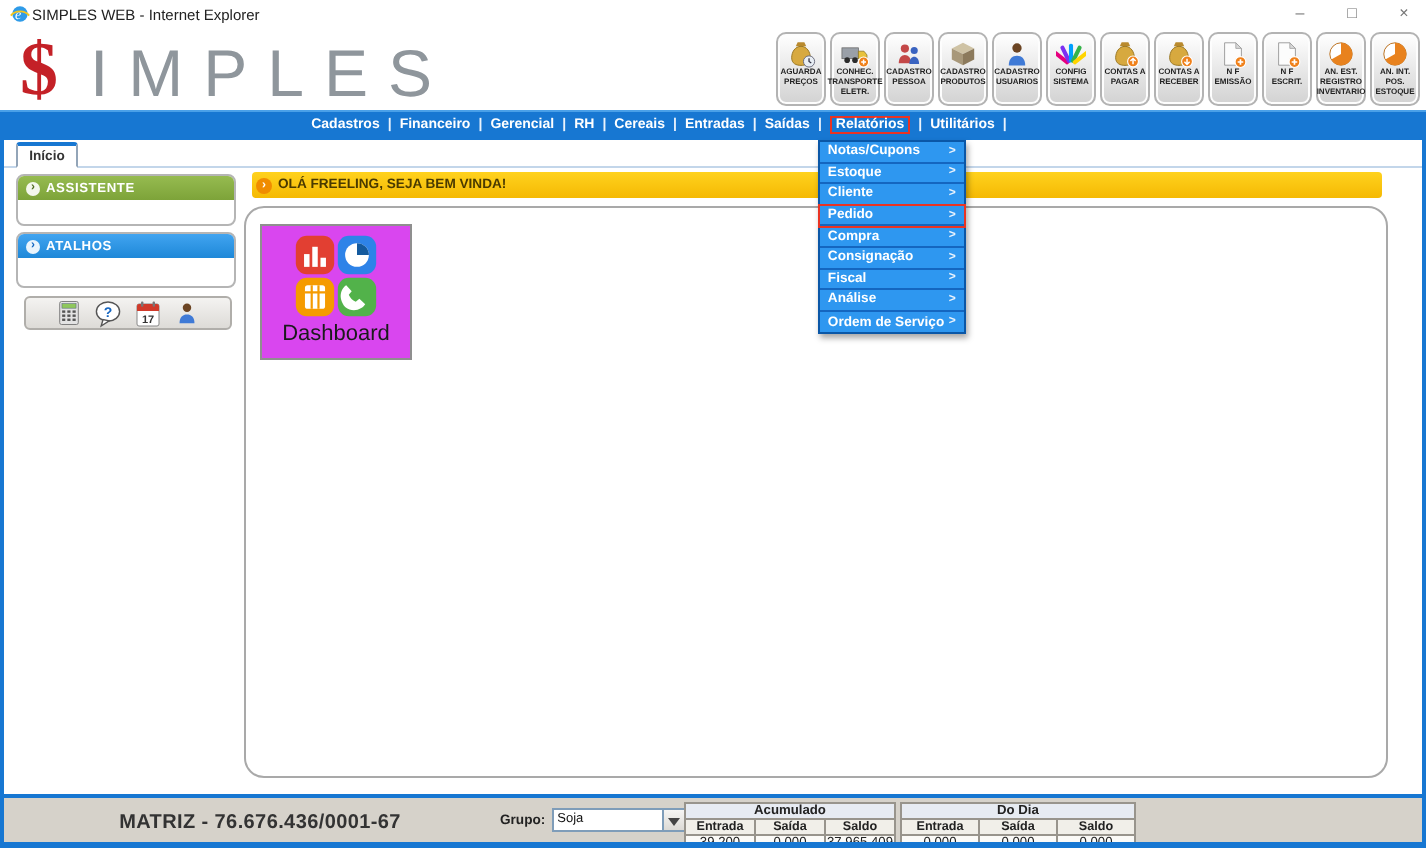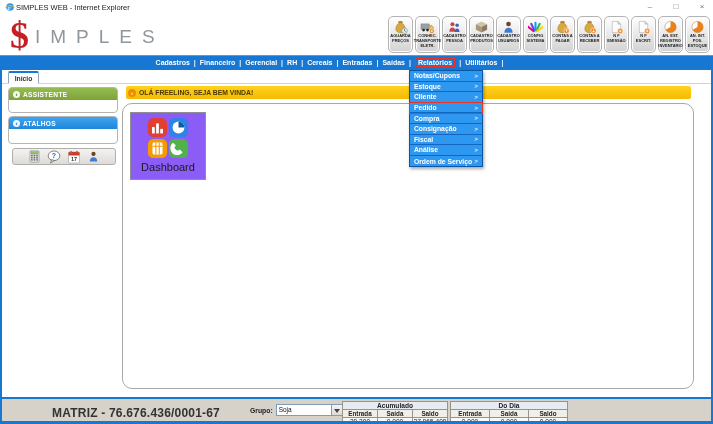--- a/index.html
+++ b/index.html
@@ -12,21 +12,21 @@
             display:flex;align-items:center;padding:0 5px;font-size:7.5px;color:#222;}
   .titlebar .ttl{margin-left:1px;}
   .wctrls{margin-left:auto;display:flex;gap:14px;color:#777;font-size:8px;line-height:14px;}
   .wctrls span{width:12px;text-align:center;cursor:pointer;}
 
   
   .header{position:absolute;left:0;top:14px;width:713px;height:41px;background:#fff;}
   .logo{position:absolute;left:10px;top:2px;display:flex;align-items:center;height:38px;}
   .logo .dollar{font-family:"Liberation Serif","DejaVu Serif",serif;font-size:38px;font-weight:bold;
                 color:#c42127;line-height:36px;}
-  .logo .word{font-size:19px;color:#8f969c;letter-spacing:10px;margin-left:6px;margin-top:4px;}
+  .logo .word{font-size:33px;color:#8f969c;letter-spacing:10px;margin-left:16px;margin-top:4px;}
   .toolbar{position:absolute;right:3px;top:2px;display:flex;gap:2px;}
   .tbtn{width:25px;height:37px;border:1px solid #b3b3b3;border-radius:5px;cursor:pointer;
         background:linear-gradient(#ffffff,#e6e6e6 55%,#d2d2d2);
         box-shadow:inset 0 0 0 1px #fdfdfd;display:flex;flex-direction:column;align-items:center;padding-top:2px;}
   .tbtn .ticon{height:15px;display:flex;align-items:center;}
   .tbtn .tlabel{font-size:4px;font-weight:bold;color:#222;text-align:center;line-height:1.2;
                 text-transform:uppercase;padding:0 1px;}
 
   
   .menubar{position:absolute;left:0;top:55px;width:713px;height:15px;background:#1777d2;
@@ -72,34 +72,34 @@
   .icontray svg{cursor:pointer;}
 
   .content-panel{position:absolute;left:122px;top:33px;width:572px;height:286px;background:#fff;
                  border:1px solid #a9a9a9;border-radius:10px;z-index:1;}
   .greetbar{position:absolute;left:126px;top:16px;width:565px;height:13px;border-radius:2px;
             background:linear-gradient(#ffd21e,#f5b903);display:flex;align-items:center;
             padding-left:13px;font-size:6.8px;font-weight:bold;color:#4a3a00;z-index:2;}
   .greetbar .chev{position:absolute;left:2px;top:2.5px;width:8px;height:8px;border-radius:50%;
                   background:#f08c00;color:#fff;font-size:6px;font-weight:bold;display:flex;
                   align-items:center;justify-content:center;line-height:8px;}
-  .dash-card{position:absolute;left:130px;top:42px;width:76px;height:68px;background:#8b5cf6;
+  .dash-card{position:absolute;left:130px;top:42px;width:76px;height:68px;background:#d946ef;
              border:1px solid #8f8f8f;display:flex;flex-direction:column;align-items:center;
              padding-top:4px;gap:2px;cursor:pointer;z-index:3;}
   .dash-card .dlabel{font-size:11px;color:#1a1a1a;}
 
   
   .frame-l,.frame-r{position:absolute;top:70px;width:2px;height:351px;background:#1777d2;z-index:40;}
   .frame-l{left:0;} .frame-r{right:0;}
   .frame-b{position:absolute;left:0;top:421px;width:713px;height:3px;background:#1777d2;z-index:45;}
 
   
   .statusbar{position:absolute;left:0;top:397px;width:713px;height:27px;background:#d6d2ca;
              border-top:2px solid #1777d2;z-index:5;}
-  .company{position:absolute;left:40px;top:7px;width:180px;text-align:right;font-size:12px;
+  .company{position:absolute;left:40px;top:7px;width:180px;text-align:center;font-size:10px;
            font-weight:bold;color:#333;letter-spacing:.2px;}
   .grupo{position:absolute;left:250px;top:5px;display:flex;align-items:center;font-size:6.8px;
          font-weight:bold;color:#222;}
   .selbox{width:68px;height:12px;background:#fff;border:1px solid #7f9db9;margin-left:3px;
           display:flex;cursor:pointer;}
   .selval{flex:1;font-size:6.5px;font-weight:normal;color:#111;padding:1px 0 0 2px;}
   .selbtn{width:12px;background:linear-gradient(#f6f5f3,#dcdad5);border-left:1px solid #7f9db9;
           display:flex;align-items:center;justify-content:center;}
   .selbtn i{border:3px solid transparent;border-top:4px solid #444;margin-top:4px;}
   table.st{border-collapse:collapse;position:absolute;top:2px;background:#fbfaf7;}

